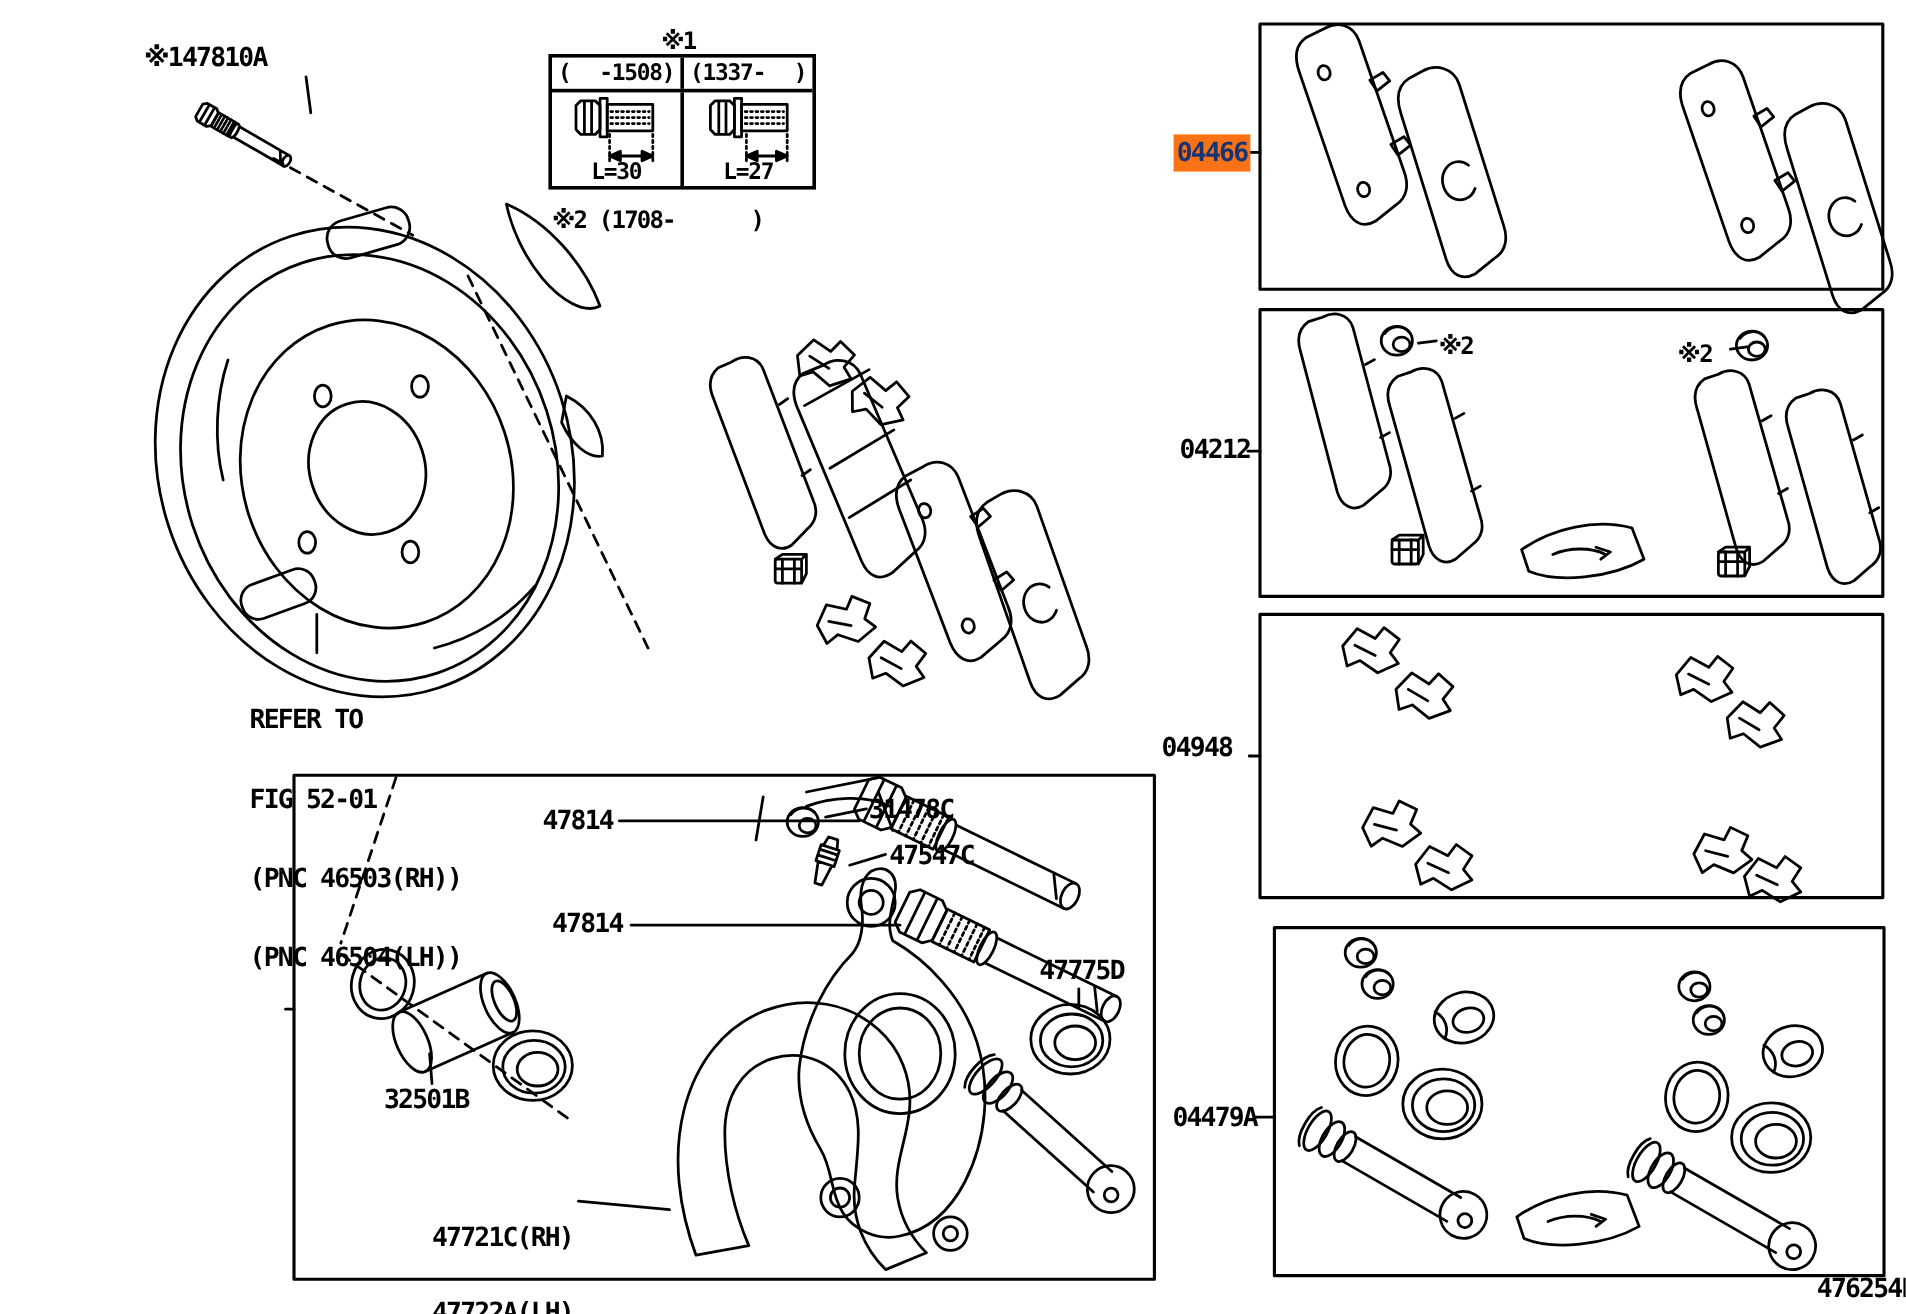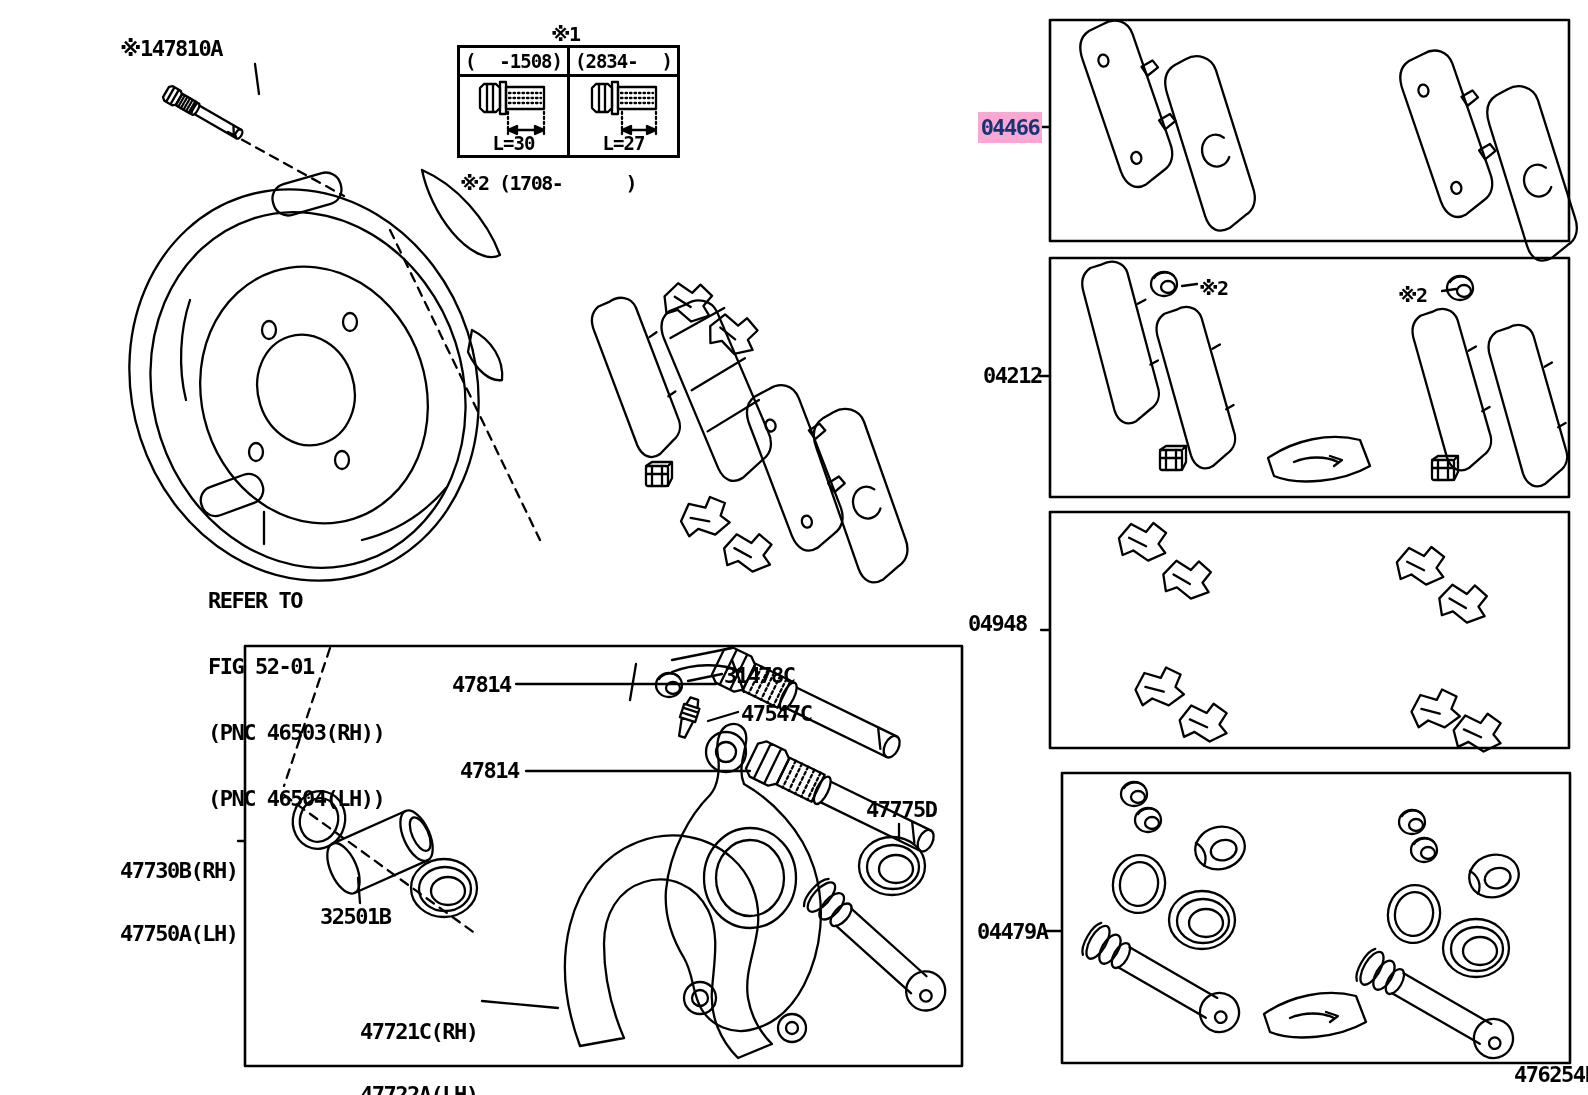--- a/index.html
+++ b/index.html
@@ -3,21 +3,21 @@
 <meta charset="utf-8">
 <style>
   html,body{margin:0;padding:0;background:#fff;}
   .stage{position:relative;width:1588px;height:1095px;background:#fff;overflow:hidden;
          font-family:"DejaVu Sans Mono","DejaVu Sans",monospace;margin-left:32px;}
   .art{position:absolute;left:0;top:0;z-index:1;}
   .pn{position:absolute;z-index:2;font-weight:bold;font-size:22px;line-height:22px;
       letter-spacing:-1.5px;color:#000;white-space:pre;}
   .pn div{white-space:pre;}
   .sm{font-size:20px;}
-  .hl{background:#f9a8d4;color:#163473;text-align:center;}
+  .hl{background:#f97316;color:#163473;text-align:center;}
   .spec{position:absolute;left:425px;top:45px;width:223px;height:113px;z-index:2;
         border:3px solid #000;box-sizing:border-box;display:flex;flex-direction:column;}
   .spec-head{display:flex;height:29px;border-bottom:3px solid #000;box-sizing:border-box;}
   .spec-body{display:flex;flex:1;}
   .scell{flex:1;display:flex;justify-content:space-between;align-items:center;
          padding:0 5px;font-weight:bold;font-size:19px;letter-spacing:-1px;box-sizing:border-box;}
   .c1{border-right:3px solid #000;}
   .bcell{flex:1;position:relative;box-sizing:border-box;}
   .len{position:absolute;left:50%;bottom:1px;transform:translateX(-50%);
        font-weight:bold;font-size:19px;letter-spacing:-1px;white-space:pre;}
@@ -286,21 +286,21 @@
 
 <div class="pn sm" style="left:519px;top:23px">※1</div>
 
 <div class="spec">
   <div class="spec-head">
     <div class="scell c1">
       <span>(</span>
           <span>-1508)</span>
     </div>
     <div class="scell">
-      <span>(2834-</span>
+      <span>(1337-</span>
           <span>)</span>
     </div>
   </div>
   <div class="spec-body">
     <div class="bcell c1">
           <div class="len">L=30</div>
         </div>
     <div class="bcell">
           <div class="len">L=27</div>
         </div>
@@ -315,24 +315,20 @@
   <div>(PNC 46503(RH))</div>
   <div>(PNC 46504(LH))</div>
 </div>
 
 <div class="pn" style="left:420px;top:674px">47814</div>
 <div class="pn" style="left:692px;top:665px">31478C</div>
 <div class="pn" style="left:709px;top:703px">47547C</div>
 <div class="pn" style="left:428px;top:760px">47814</div>
 <div class="pn" style="left:834px;top:799px">47775D</div>
 
-<div class="pn" style="left:88px;top:818px;line-height:21px">
-  <div>47730B(RH)</div>
-  <div>47750A(LH)</div>
-</div>
 
 <div class="pn" style="left:288px;top:906px">32501B</div>
 
 <div class="pn" style="left:328px;top:979px;line-height:21px">
   <div>47721C(RH)</div>
   <div>47722A(LH)</div>
 </div>
 
 <div class="pn hl" style="left:946px;top:112px;width:64px;height:31px;line-height:31px">04466</div>
 <div class="pn" style="left:951px;top:365px">04212</div>

